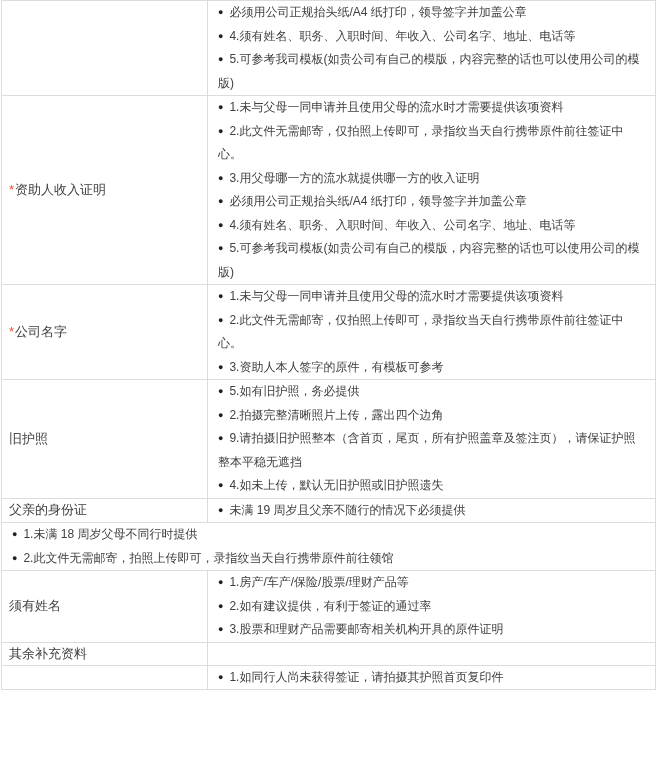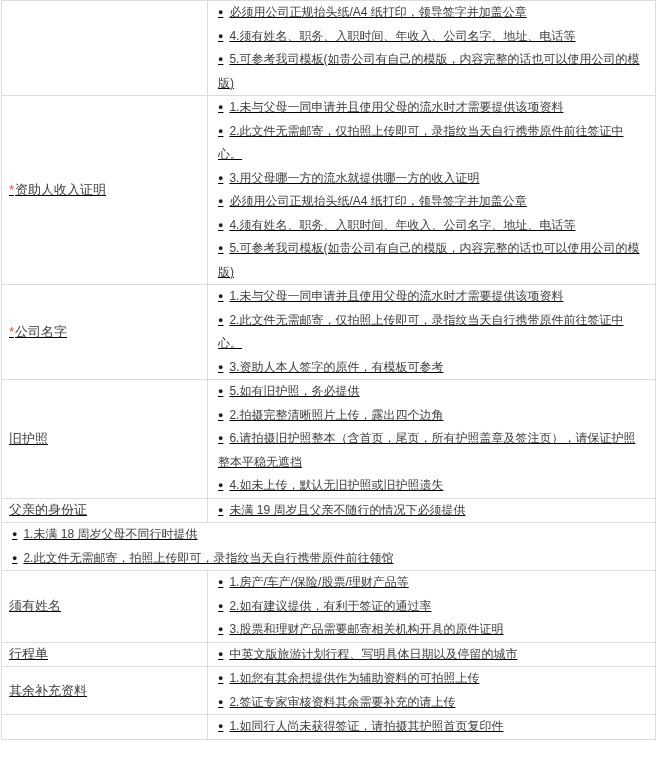--- a/index.html
+++ b/index.html
@@ -7,21 +7,20 @@
     padding: 0;
     background: #ffffff;
     font-family: "Liberation Sans", sans-serif;
   }
   .page {
     width: 664px;
     height: 783px;
     background: #ffffff;
     box-sizing: border-box;
     padding: 0 2px 10px 1px;
-    text-decoration: underline;
   }
   .doc-table {
     width: 655px;
     box-sizing: border-box;
     border-top: 1px solid #dcdcdc;
     border-left: 1px solid #dcdcdc;
     border-right: 1px solid #dcdcdc;
   }
   .row {
     display: flex;
@@ -145,21 +144,21 @@
     <div class="cell-content">
   <div class="item">
     <span class="bullet" style="color: rgb(31, 31, 31);">●</span><span class="item-text">5.如有旧护照，务必提供</span>
   </div>
 
   <div class="item">
     <span class="bullet" style="color: rgb(31, 31, 31);">●</span><span class="item-text">2.拍摄完整清晰照片上传，露出四个边角</span>
   </div>
 
   <div class="item">
-    <span class="bullet" style="color: rgb(31, 31, 31);">●</span><span class="item-text">6.请拍摄旧护照整本（含首页，尾页，所有护照盖章及签注页），请保证护照整本平稳无遮挡</span>
+    <span class="bullet" style="color: rgb(31, 31, 31);">●</span><span class="item-text">9.请拍摄旧护照整本（含首页，尾页，所有护照盖章及签注页），请保证护照整本平稳无遮挡</span>
   </div>
 
   <div class="item">
     <span class="bullet" style="color: rgb(31, 31, 31);">●</span><span class="item-text">4.如未上传，默认无旧护照或旧护照遗失</span>
   </div>
 </div>
   </div>
 
 
   <div class="row">
@@ -198,44 +197,25 @@
   <div class="item">
     <span class="bullet" style="color: rgb(31, 31, 31);">●</span><span class="item-text">2.如有建议提供，有利于签证的通过率</span>
   </div>
 
   <div class="item">
     <span class="bullet" style="color: rgb(31, 31, 31);">●</span><span class="item-text">3.股票和理财产品需要邮寄相关机构开具的原件证明</span>
   </div>
 </div>
   </div>
 
-  <div class="row">
-    <div class="cell-label">
-      <span class="label-text">行程单</span>
-    </div>
-    <div class="cell-content">
-  <div class="item">
-    <span class="bullet" style="color: rgb(31, 31, 31);">●</span><span class="item-text">中英文版旅游计划行程、写明具体日期以及停留的城市</span>
-  </div>
-</div>
-  </div>
 
   <div class="row">
     <div class="cell-label">
       <span class="label-text">其余补充资料</span>
     </div>
-    <div class="cell-content">
-  <div class="item">
-    <span class="bullet" style="color: rgb(31, 31, 31);">●</span><span class="item-text">1.如您有其余想提供作为辅助资料的可拍照上传</span>
-  </div>
-
-  <div class="item">
-    <span class="bullet" style="color: rgb(31, 31, 31);">●</span><span class="item-text">2.签证专家审核资料其余需要补充的请上传</span>
-  </div>
-</div>
   </div>
 
   <div class="row">
     <div class="cell-label">
       
     </div>
     <div class="cell-content">
   <div class="item">
     <span class="bullet" style="color: rgb(31, 31, 31);">●</span><span class="item-text">1.如同行人尚未获得签证，请拍摄其护照首页复印件</span>
   </div>

